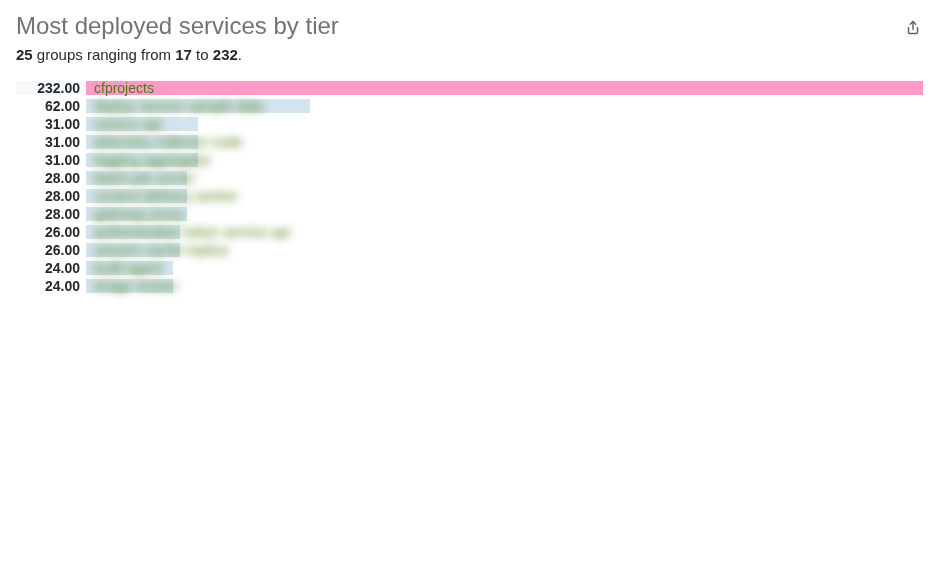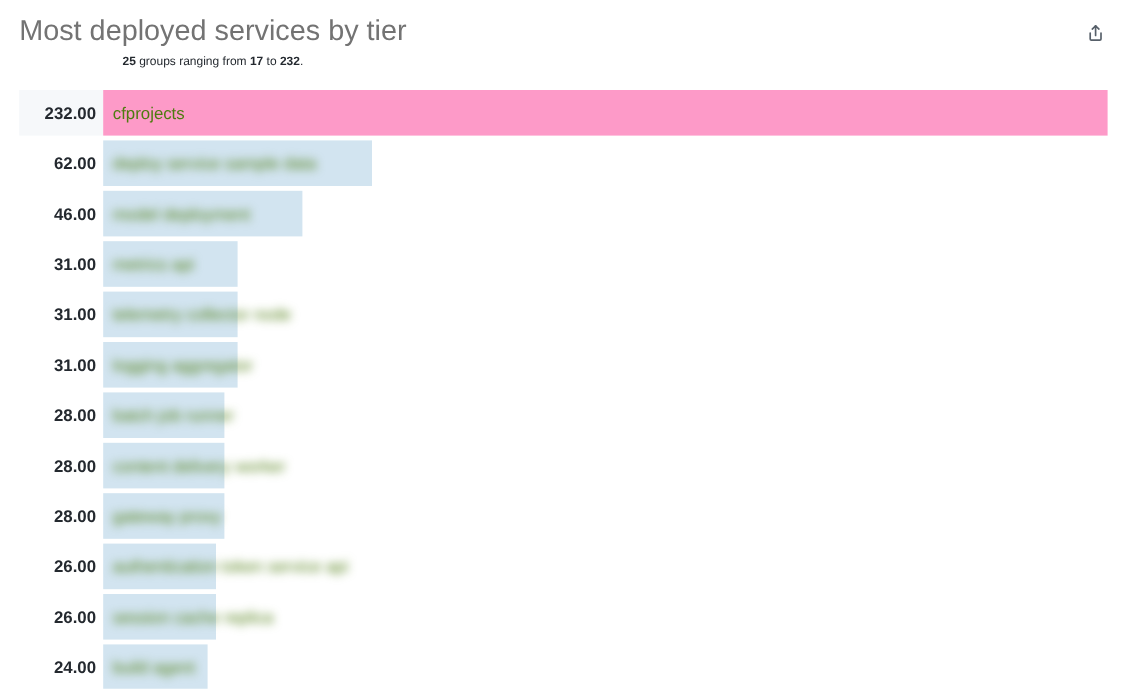--- a/index.html
+++ b/index.html
@@ -20,39 +20,38 @@
     justify-content: space-between;
     align-items: flex-start;
   }
   .title {
     font-size: 24px;
     font-weight: 400;
     color: #737373;
     margin: 0 0 6px 0;
   }
   .subtitle {
-    font-size: 10px;
+    font-size: 15px;
     color: #24292f;
     margin: 0 0 18px 0;
-    text-align: center;
   }
   .subtitle b { font-weight: 600; }
   .share-btn {
     background: none; border: none; padding: 2px; cursor: pointer;
     color: #57606a;
     margin-top: 6px;
   }
   .share-btn svg { display: block; }
 
   .chart { width: 100%; }
   .row {
     display: flex;
     align-items: stretch;
     margin-bottom: 4px;
-    height: 38px;
+    height: 14px;
   }
   .row.highlight .bar-track { background: #f6f8fa; }
   .value-col {
     flex: 0 0 70px;
     text-align: right;
     font-weight: 600;
     font-size: 14px;
     padding-right: 6px;
     display: flex;
     align-items: center;
@@ -125,29 +124,20 @@
       <div class="row">
         <div class="value-col">62.00</div>
         <div class="bar-track">
           <div class="bar" style="width: 26.7241%;"></div>
           <div class="label-overflow">
             <span class="bar-label redacted">deploy service sample data</span>
           </div>
         </div>
       </div>
       <div class="row">
-        <div class="value-col">46.00</div>
-        <div class="bar-track">
-          <div class="bar" style="width: 19.8276%;"></div>
-          <div class="label-overflow">
-            <span class="bar-label redacted">model deployment</span>
-          </div>
-        </div>
-      </div>
-      <div class="row">
         <div class="value-col">31.00</div>
         <div class="bar-track">
           <div class="bar" style="width: 13.3621%;"></div>
           <div class="label-overflow">
             <span class="bar-label redacted">metrics api</span>
           </div>
         </div>
       </div>
       <div class="row">
         <div class="value-col">31.00</div>

